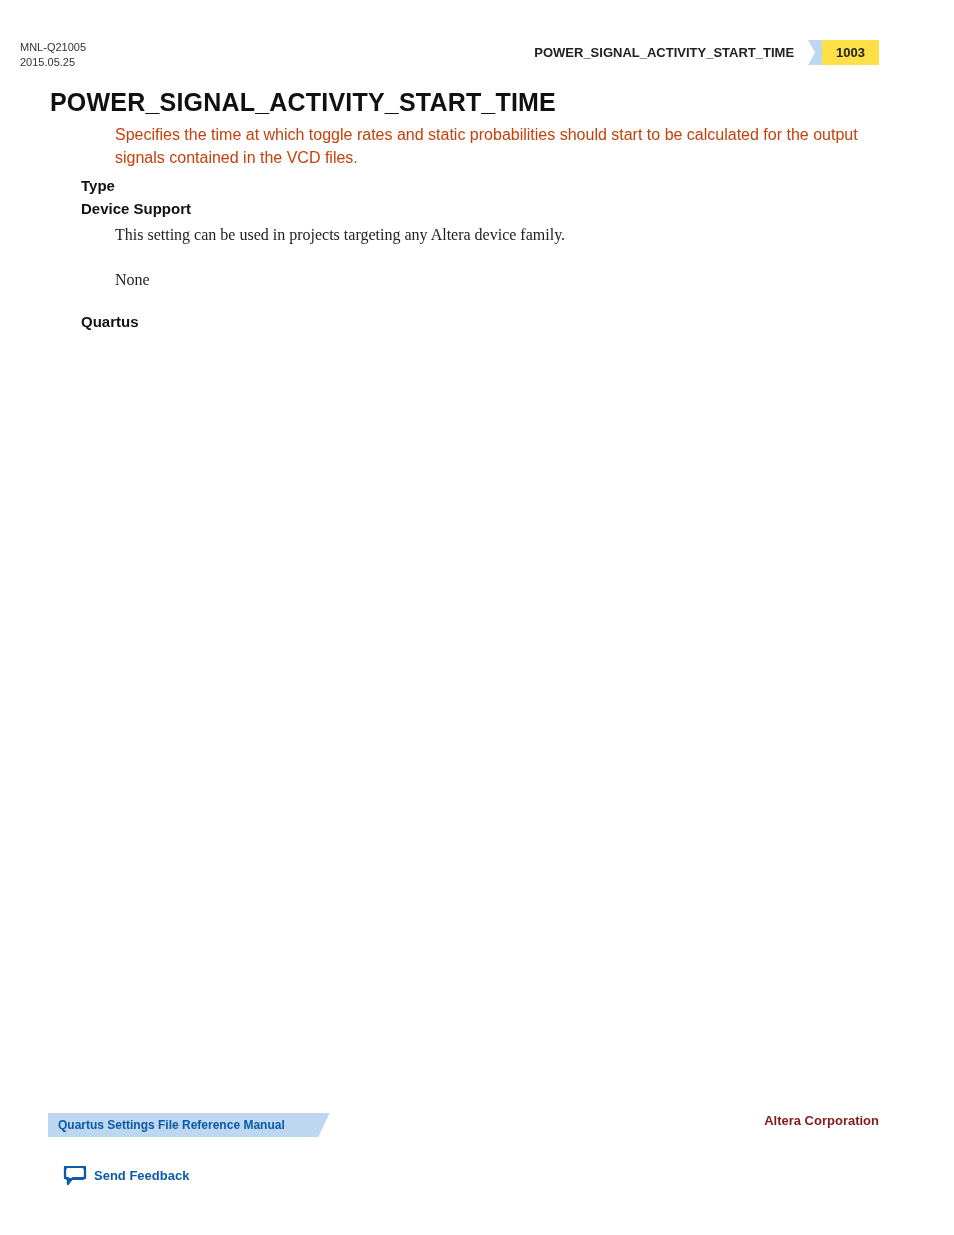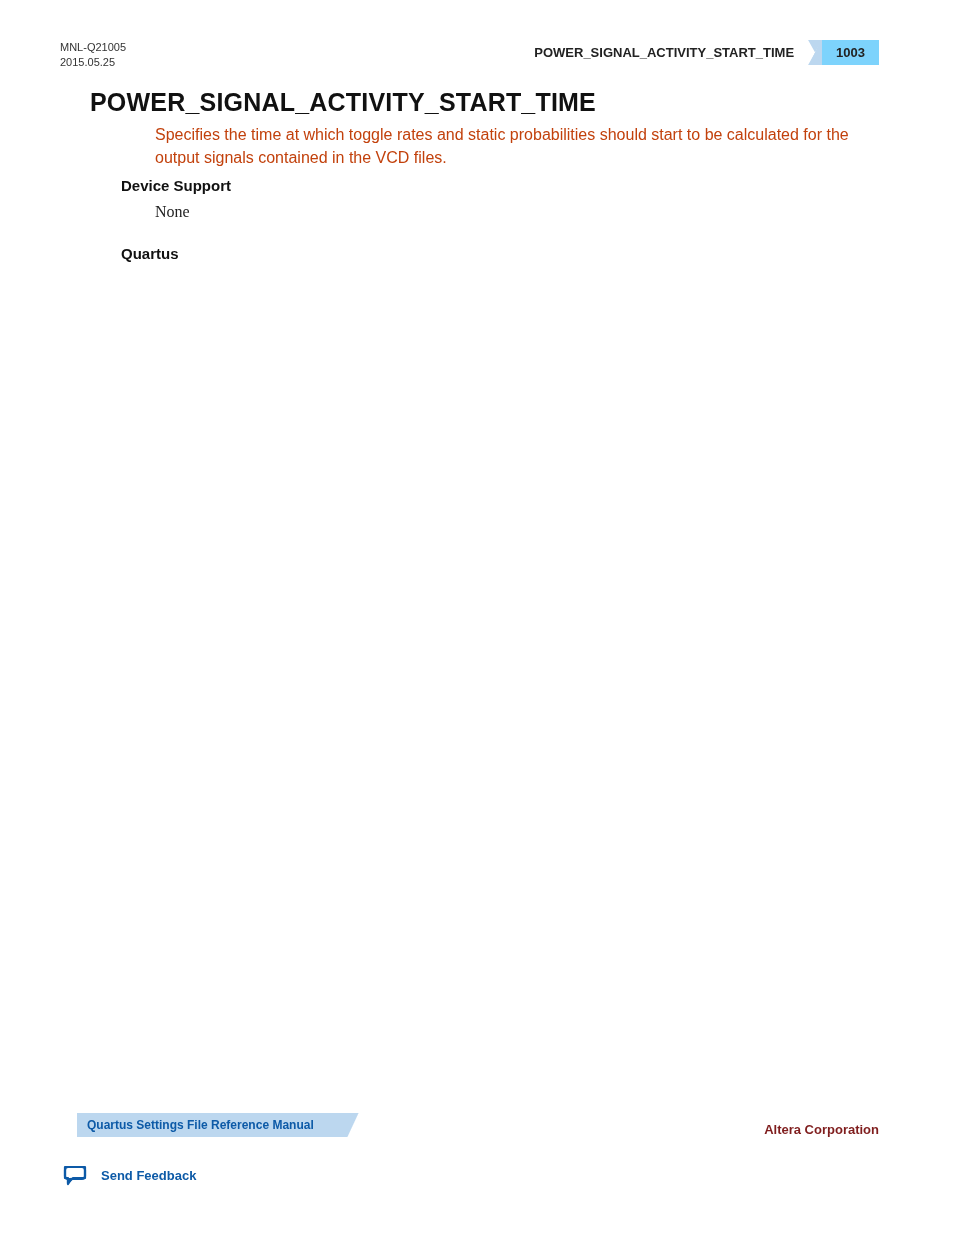--- a/index.html
+++ b/index.html
@@ -10,21 +10,21 @@
     color: #222;
     width: 954px;
     height: 1235px;
     position: relative;
     box-sizing: border-box;
   }
   .page {
     position: relative;
     width: 100%;
     height: 100%;
-    padding: 40px 75px 0 60px;
+    padding: 40px 75px 0 20px;
     box-sizing: border-box;
   }
   .header {
     display: flex;
     justify-content: space-between;
     align-items: flex-start;
     margin-bottom: 18px;
   }
   .header-left {
     font-size: 11px;
@@ -36,21 +36,21 @@
     align-items: center;
     gap: 0;
   }
   .header-title {
     font-weight: 700;
     font-size: 13px;
     color: #222;
     padding-right: 14px;
   }
   .page-number-box {
-    background: #7dd3fc;
+    background: #fde047;
     padding: 5px 14px;
     font-weight: 700;
     font-size: 13px;
     position: relative;
   }
   .page-number-box::before {
     content: "";
     position: absolute;
     left: -14px;
     top: 0;
@@ -104,24 +104,23 @@
   }
 
   .footer {
     position: absolute;
     left: 48px;
     right: 75px;
     bottom: 48px;
   }
   .footer-bar {
     display: flex;
-    align-items: flex-end;
+    align-items: flex-start;
     justify-content: space-between;
     margin-bottom: 26px;
-    margin-left: 29px;
   }
   .footer-left-chip {
     background: #bcd7ef;
     position: relative;
     padding: 5px 30px 5px 10px;
     font-weight: 700;
     font-size: 12px;
     color: #0d5aa7;
   }
   .footer-left-chip::after {
@@ -142,21 +141,21 @@
     background: linear-gradient(115deg, #bcd7ef 0 48%, transparent 52% 100%);
   }
   .footer-right {
     font-weight: 700;
     font-size: 13px;
     color: #7f1d1d;
   }
   .feedback-row {
     display: flex;
     align-items: center;
-    gap: 13px;
+    gap: 6px;
     margin-left: 14px;
   }
   .feedback-icon svg {
     display: block;
   }
   .feedback-link {
     color: #0d5aa7;
     font-weight: 700;
     font-size: 13px;
     text-decoration: none;
@@ -179,22 +178,24 @@
         <div class="page-number-box">1003</div>
       </div>
     </div>
   </div>
 
   <h1 class="main-heading">POWER_SIGNAL_ACTIVITY_START_TIME</h1>
 
   <div class="body-indent">
     <div class="intro">Specifies the time at which toggle rates and static probabilities should start to be calculated for the output signals contained in the VCD files.</div>
 
+    <div class="section-label">Type</div>
 
     <div class="section-label">Device Support</div>
+    <div class="section-body">This setting can be used in projects targeting any Altera device family.</div>
 
     <div class="section-body">None</div>
 
     <div class="section-label">Quartus</div>
     <div class="section-body"></div>
   </div>
 
   <div class="footer">
     <div class="footer-bar">
       <div class="footer-left-wrap">

